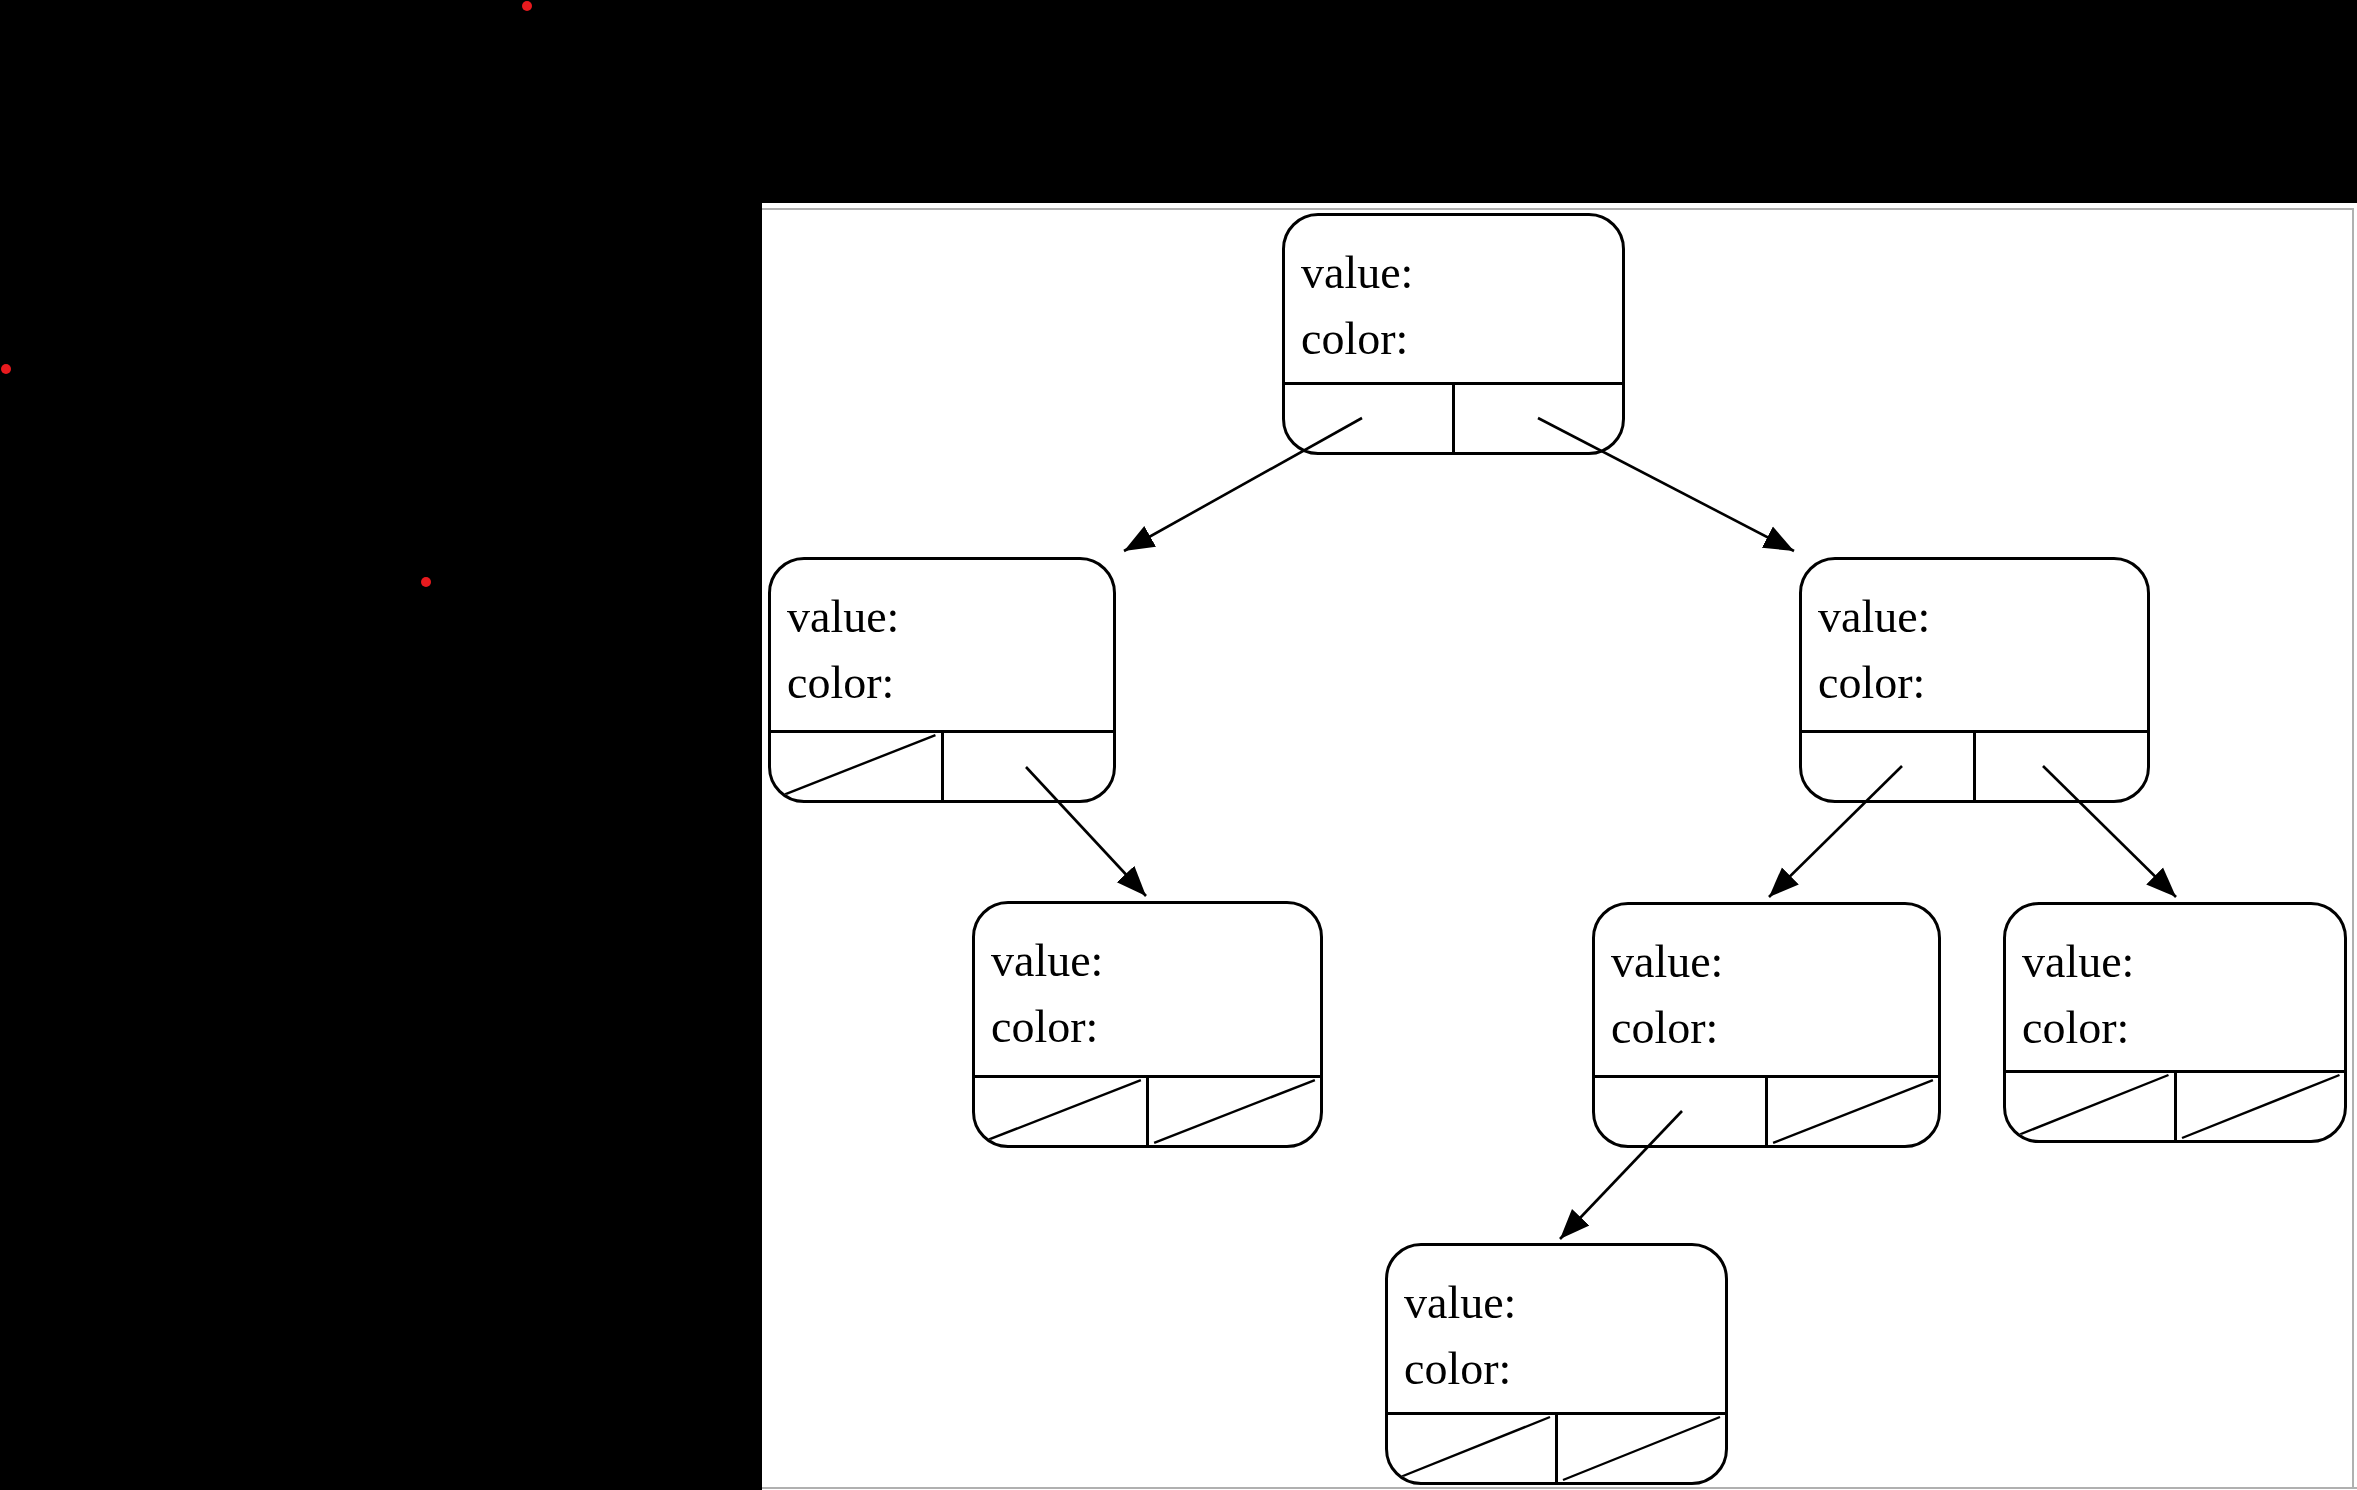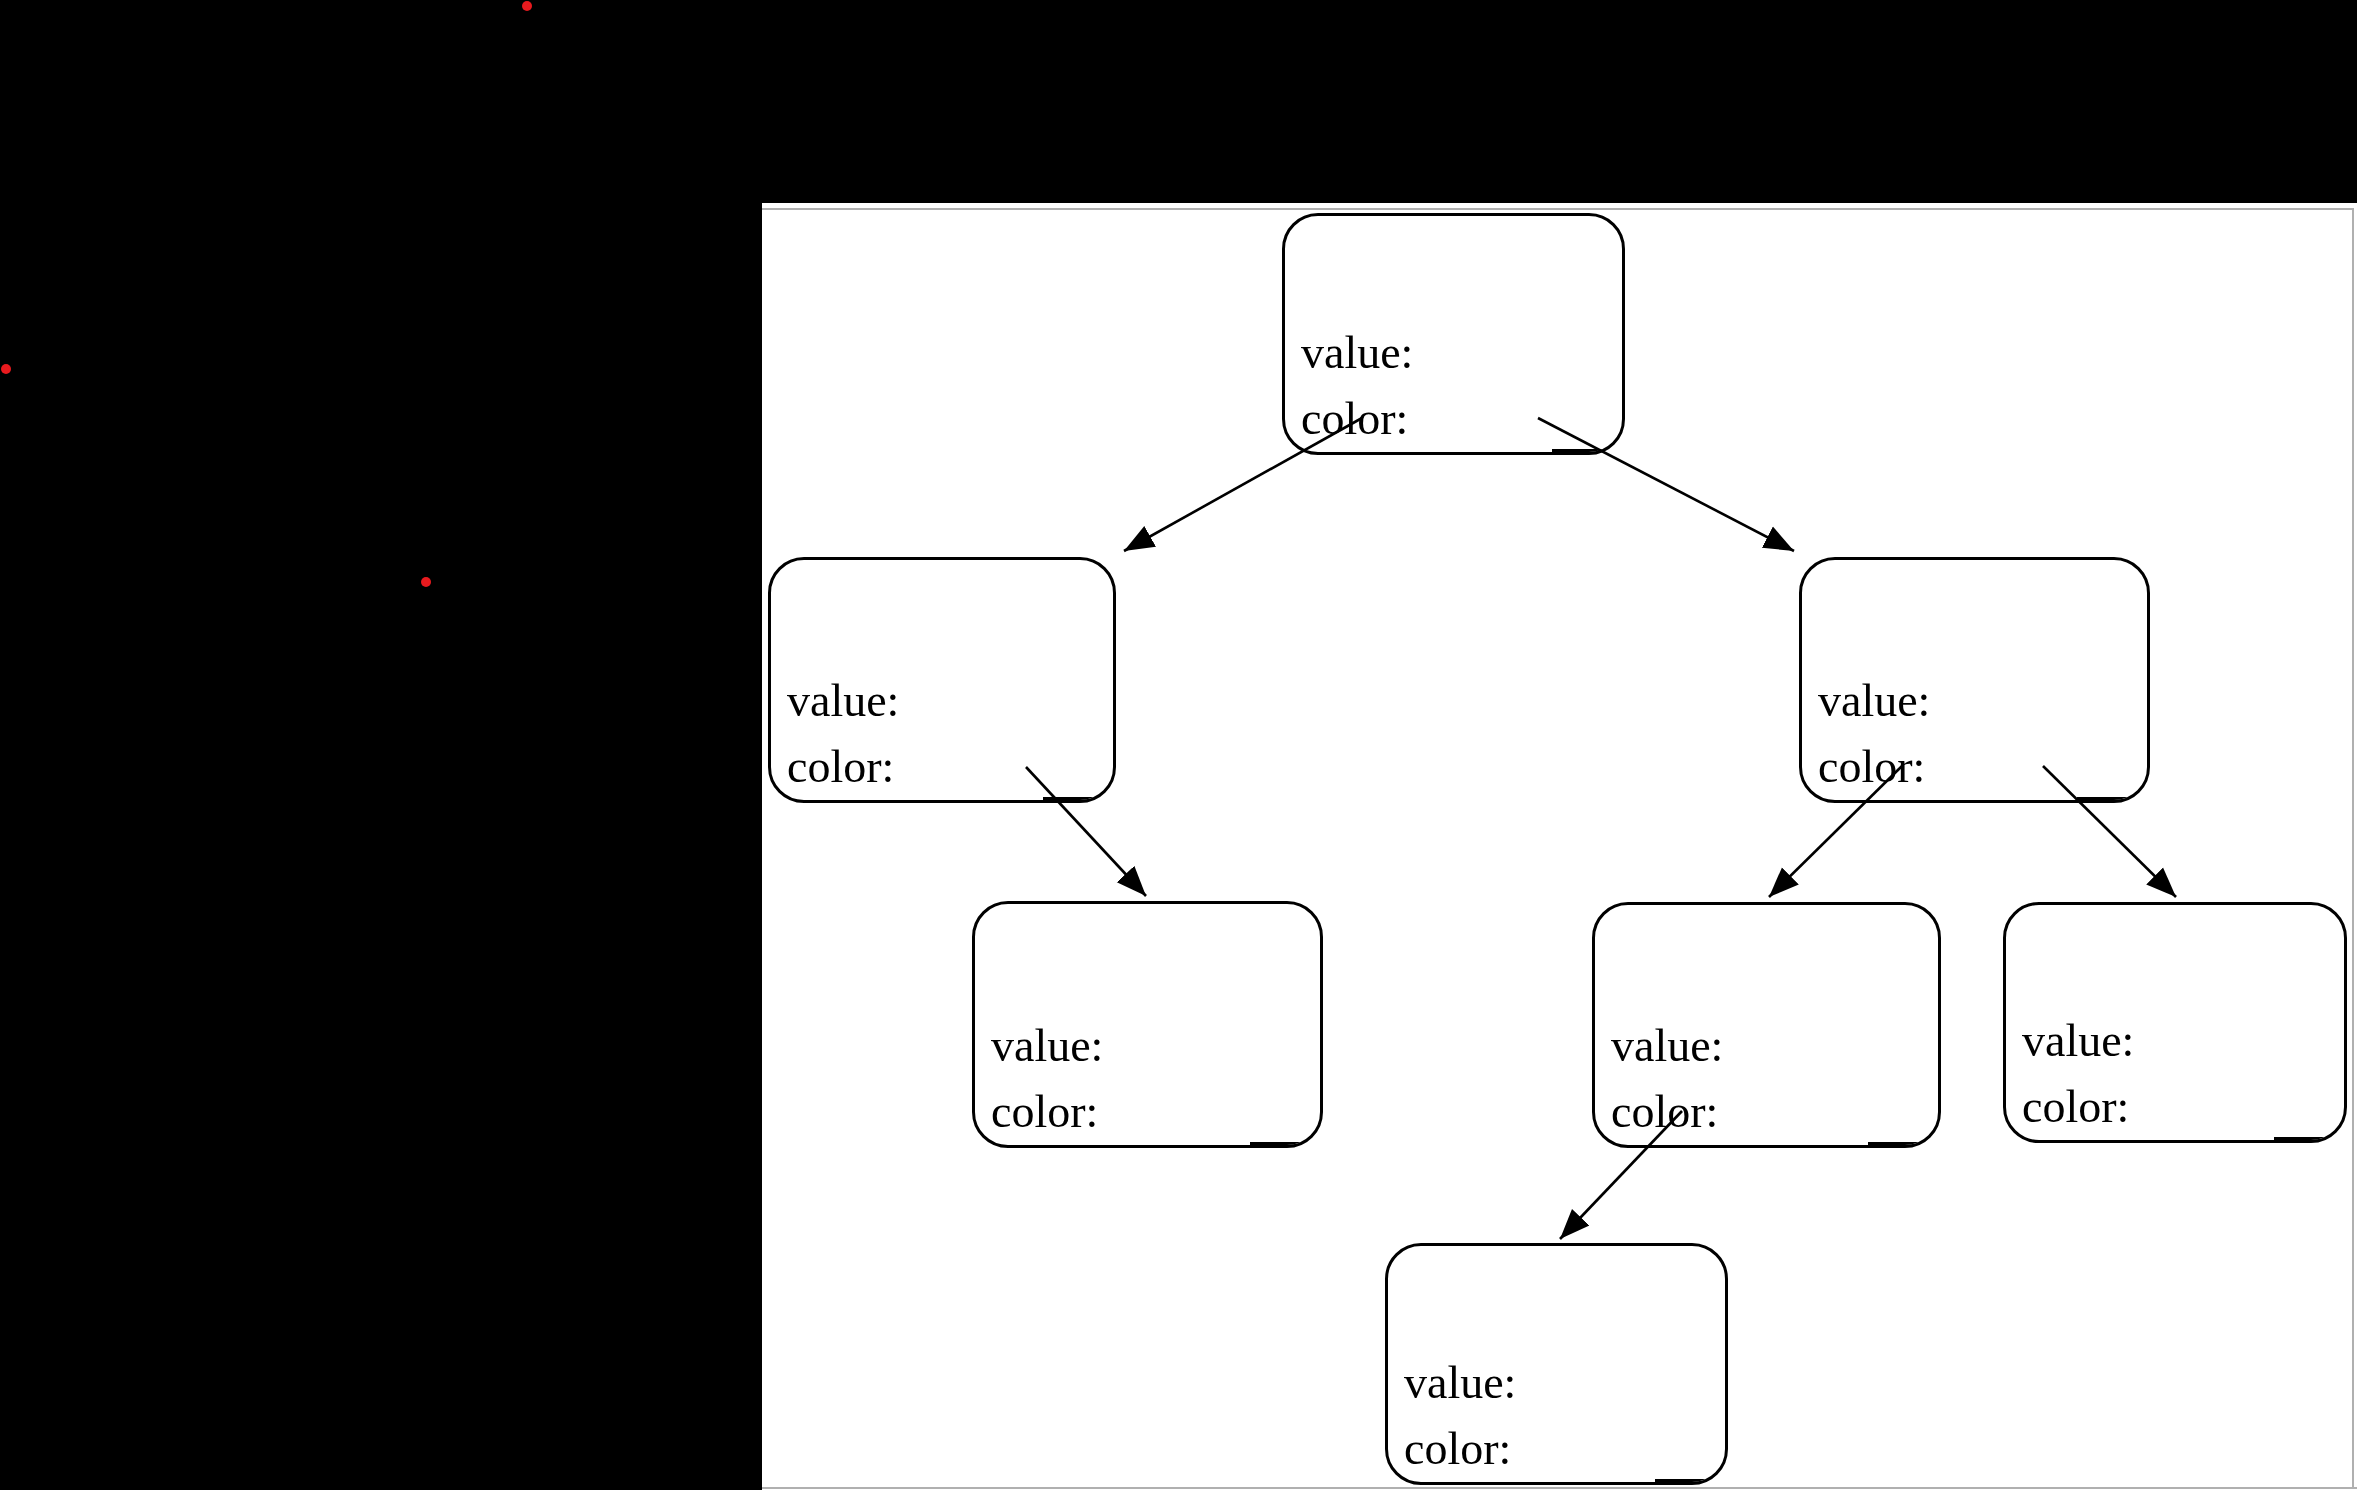--- a/index.html
+++ b/index.html
@@ -12,21 +12,21 @@
     position:absolute;left:762px;top:203px;width:1595px;height:1287px;
     background:#fff;
   }
   .rule-top{position:absolute;left:0;top:5px;right:4px;height:2px;background:#b0b0b0;}
   .rule-right{position:absolute;right:3px;top:5px;bottom:2px;width:2px;background:#b0b0b0;}
   .rule-bottom{position:absolute;left:0;right:0;bottom:1px;height:2px;background:#b0b0b0;}
   
   .node{
     position:absolute;box-sizing:border-box;background:#fff;
     border:3px solid #000;border-radius:36px;overflow:hidden;
-    display:flex;flex-direction:row;align-items:flex-end;
+    display:flex;flex-direction:column;
   }
   .node-text{
     flex:1 1 auto;padding:24px 0 0 16px;
     font-size:46px;line-height:66px;color:#000;white-space:nowrap;
   }
   .cells{
     flex:0 0 70px;display:flex;border-top:3px solid #000;box-sizing:border-box;
   }
   .cell{flex:1 1 0;position:relative;}
   .cell.first{border-right:3px solid #000;}

